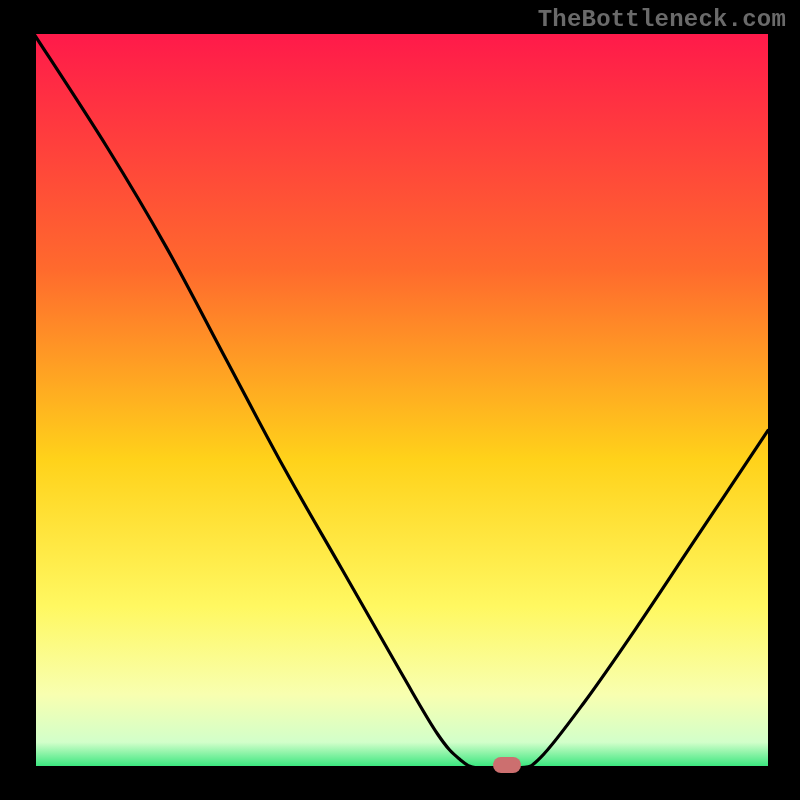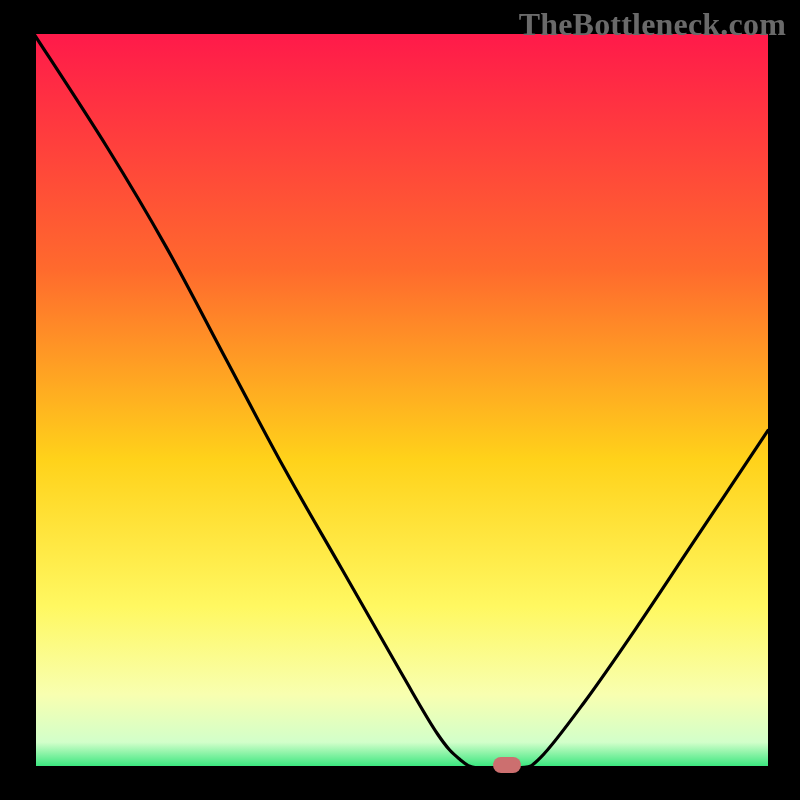--- a/index.html
+++ b/index.html
@@ -12,22 +12,22 @@
   }
   .stage {
     position: relative;
     width: 800px;
     height: 800px;
   }
   .watermark {
     position: absolute;
     top: 6px;
     right: 14px;
-    font-family: Liberation Serif, serif;
-    font-size: 32px;
+    font-family: Liberation Mono, monospace;
+    font-size: 24px;
     font-weight: 600;
     color: #6a6a6a;
     letter-spacing: 0.2px;
     user-select: none;
   }
   svg.plot {
     position: absolute;
     left: 0;
     top: 0;
   }

